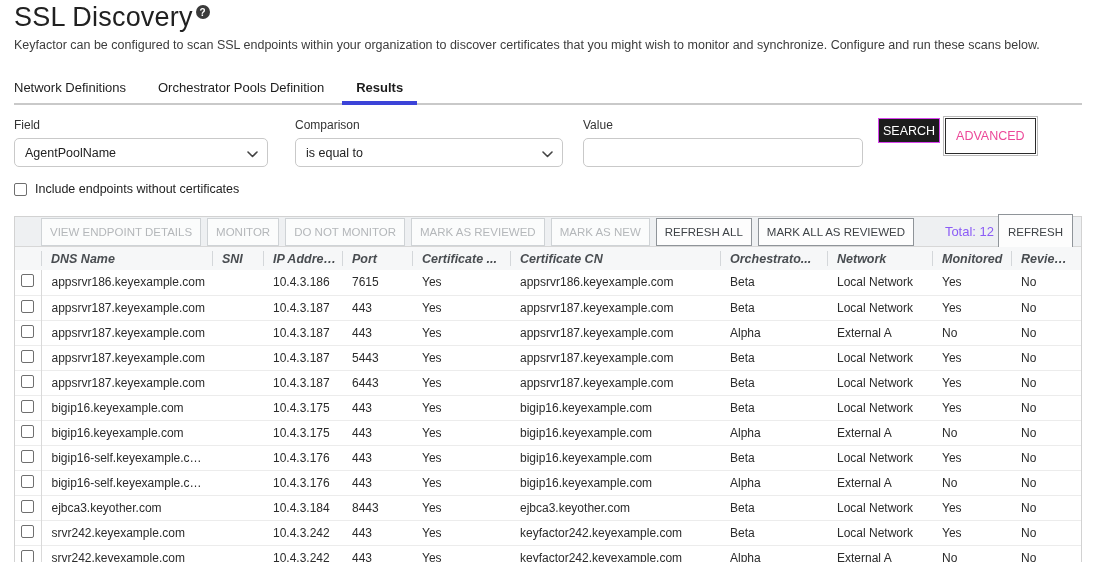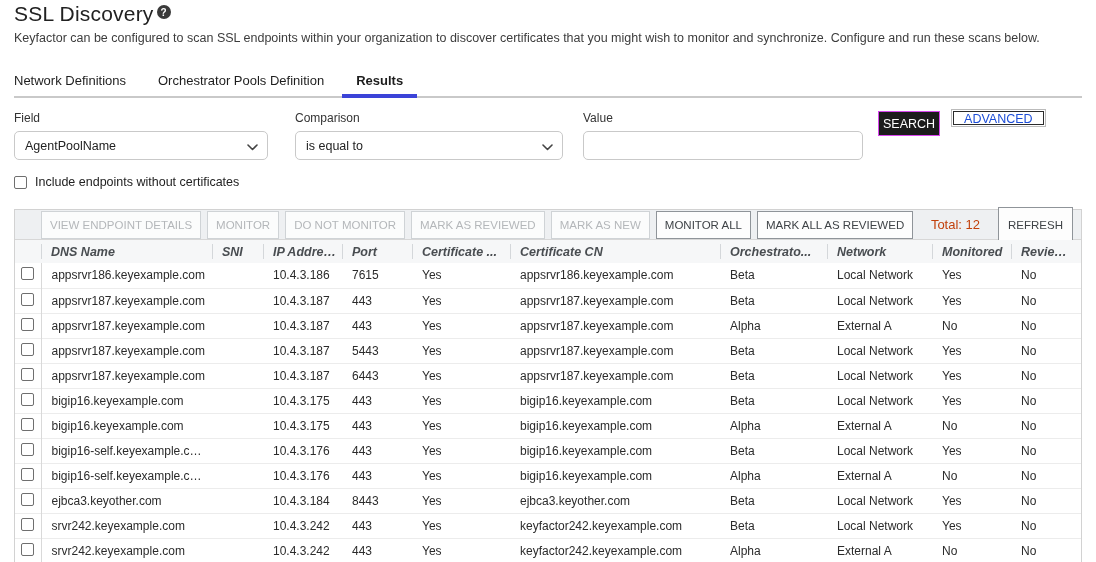--- a/index.html
+++ b/index.html
@@ -2,21 +2,21 @@
 <html style="--accent: #3b43d8;"><head>
 <meta charset="utf-8">
 <style>
   * { margin:0; padding:0; box-sizing:border-box; }
   html,body { background:#ffffff; width:1096px; height:562px; overflow:hidden;
     font-family:"Liberation Sans", sans-serif; color:#2f2f2f; }
   .page { padding:0 14px; }
 
   
   .title-row { padding-top:2px; display:flex; align-items:flex-start; }
-  .page-title { font-size:21px; font-weight:400; color:#212121; letter-spacing:0.2px; }
+  .page-title { font-size:27px; font-weight:400; color:#212121; letter-spacing:0.2px; }
   .help-icon { display:inline-flex; align-items:center; justify-content:center;
     width:14px; height:14px; border-radius:50%; background:#3a3a3a; color:#fff;
     font-size:10px; font-weight:bold; margin-left:3px; margin-top:3px; }
   .page-desc { font-size:12.5px; color:#3c3c3c; margin-top:5px; }
 
   
   .tabbar { display:flex; margin-top:22px; border-bottom:2px solid #c9c9c9; }
   .tab { font-size:13px; color:#1d1d1d; padding:6px 8px 8px 8px; margin-right:16px;
     cursor:pointer; position:relative; }
   .tab:first-child { padding-left:0; }
@@ -34,40 +34,40 @@
     font-family:"Liberation Sans", sans-serif; }
   .select-wrap { position:relative; display:flex; align-items:center; }
   .select-wrap .ctrl { width:100%; padding-right:26px; display:flex; align-items:center; }
   .chev { position:absolute; right:10px; top:50%; transform:translateY(-50%); }
   .g-field { width:254px; }
   .g-comp { width:268px; margin-left:27px; }
   .g-value { width:280px; margin-left:20px; }
   .btn-search { margin-left:15px; height:25px; padding:0 4px; background:#1c1c1c;
     color:#fff; border:1px solid #d946ef; font-size:12.5px; cursor:pointer;
     margin-bottom:2px; font-family:"Liberation Sans", sans-serif; }
-  .btn-advanced { margin-left:13px; height:14px; padding:0 10px; background:#fff;
-    color:#1d4ed8; border:1.5px solid #2b2b2b; outline:1px solid #bbb; outline-offset:1px;
+  .btn-advanced { margin-left:5px; height:36px; padding:0 10px; background:#fff;
+    color:#ec4899; border:1.5px solid #2b2b2b; outline:1px solid #bbb; outline-offset:1px;
     font-size:12.5px; cursor:pointer; margin-bottom:2px;
     font-family:"Liberation Sans", sans-serif; }
 
   .include-row { display:flex; align-items:center; margin-top:15px; }
   .cb { appearance:none; -webkit-appearance:none; width:13px; height:13px;
     border:1px solid #6f6f6f; border-radius:2px; background:#fff; cursor:pointer; }
   .include-row label { font-size:12.5px; color:#222; margin-left:8px; }
 
   
   .panel { margin-top:20px; border:1px solid #d2d2d2; }
   .toolbar { display:flex; align-items:center; background:#eef0f2; height:30px;
     padding:0 6px 0 26px; border-bottom:1px solid #d7d7d7; }
   .tb-btn { height:28px; padding:0 8px; font-size:11.5px; margin-right:6px;
     background:#fbfcfc; border:1px solid #cfd3d6; color:#b4b7ba; cursor:default;
     font-family:"Liberation Sans", sans-serif; white-space:nowrap; }
   .tb-btn.enabled { color:#3f4347; border-color:#8f9499; cursor:pointer; background:#fdfdfd; }
   .tb-spacer { flex:1; }
-  .tb-total { font-size:13px; color:#c2410c; margin-right:18px; white-space:nowrap; }
+  .tb-total { font-size:13px; color:#8b5cf6; margin-right:4px; white-space:nowrap; }
   .tb-refresh { height:35px; padding:0 9px; font-size:11.5px; background:#fdfdfd;
     border:1px solid #8f9499; color:#3f4347; cursor:pointer; margin-right:2px;
     font-family:"Liberation Sans", sans-serif; }
 
   table { border-collapse:collapse; table-layout:fixed; width:100%; }
   thead th { background:#f6f7f8; font-size:12.5px; font-weight:bold; color:#494d51;
     text-align:left; height:23px; padding:0 6px 0 10px; position:relative;
     overflow:hidden; white-space:nowrap; text-overflow:ellipsis;font-style:italic; }
   thead th:not(:first-child)::before { content:""; position:absolute; left:0; top:4px;
     bottom:4px; width:1px; background:#d4d7da; }
@@ -132,21 +132,21 @@
   </div>
 
   <div class="panel">
     <div class="toolbar">
       <span id="tb-buttons" style="display:flex;align-items:center;">
           <button class="tb-btn">VIEW ENDPOINT DETAILS</button>
           <button class="tb-btn">MONITOR</button>
           <button class="tb-btn">DO NOT MONITOR</button>
           <button class="tb-btn">MARK AS REVIEWED</button>
           <button class="tb-btn">MARK AS NEW</button>
-          <button class="tb-btn enabled">MONITOR ALL</button>
+          <button class="tb-btn enabled">REFRESH ALL</button>
           <button class="tb-btn enabled">MARK ALL AS REVIEWED</button>
         </span>
       <span class="tb-spacer"></span>
       <span class="tb-total">Total: 12</span>
       <button class="tb-refresh">REFRESH</button>
     </div>
 
     <table>
       <colgroup>
         <col style="width:26px">

